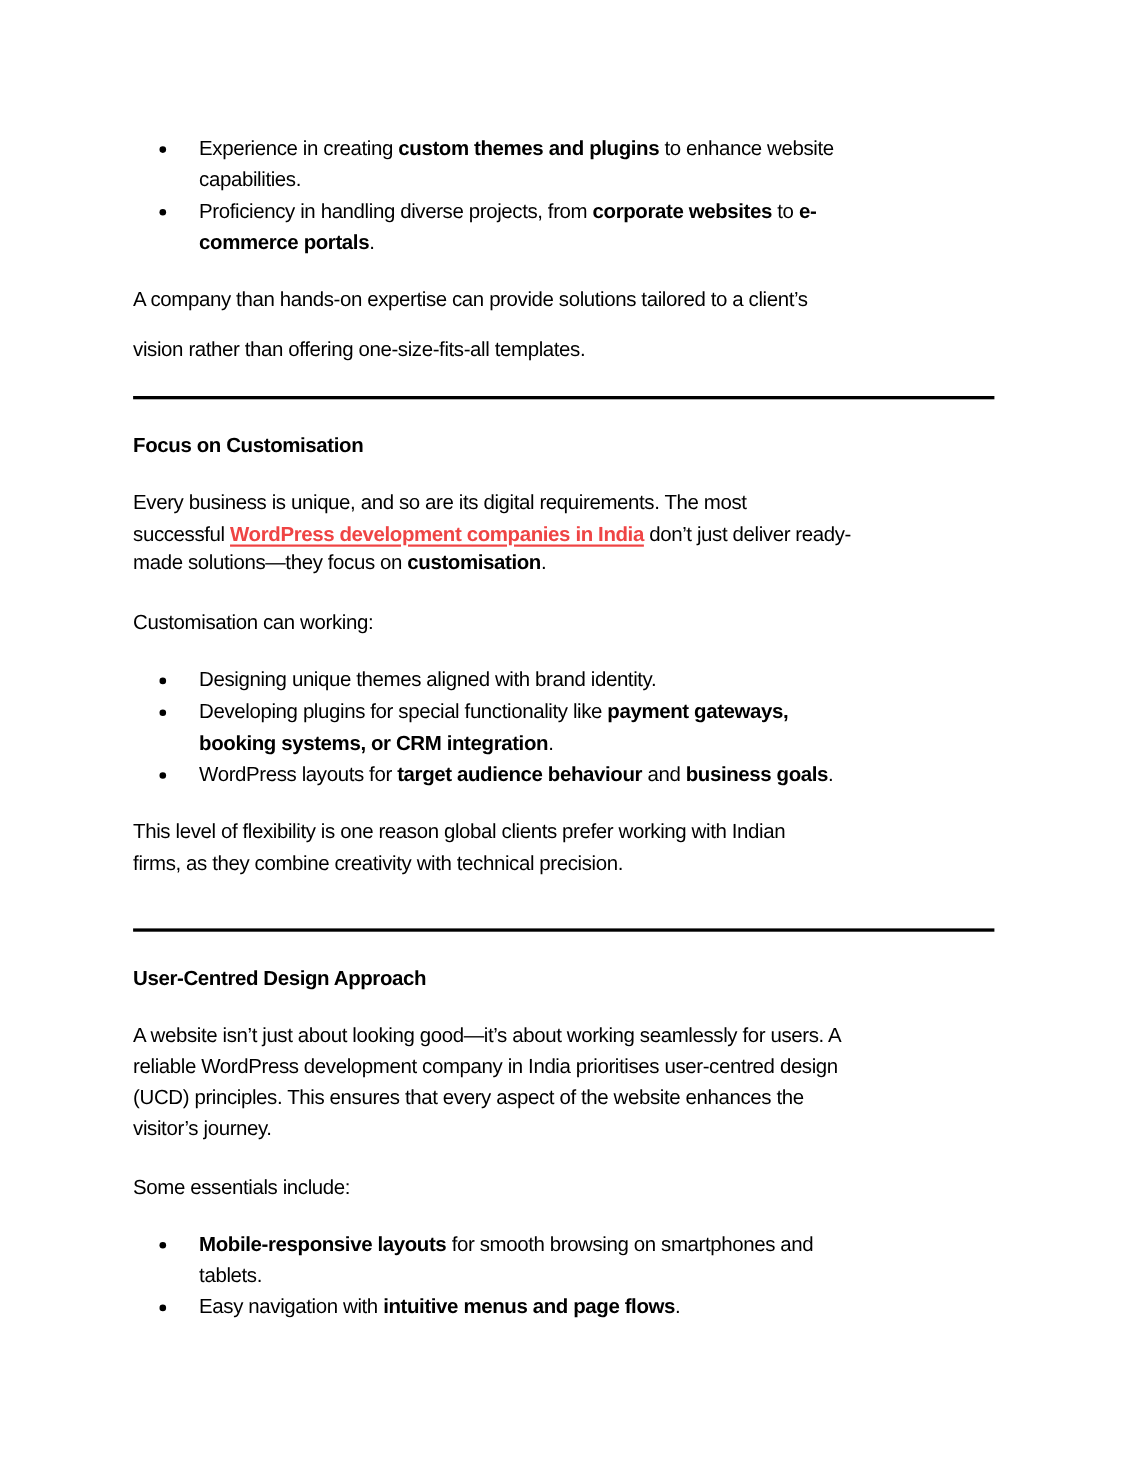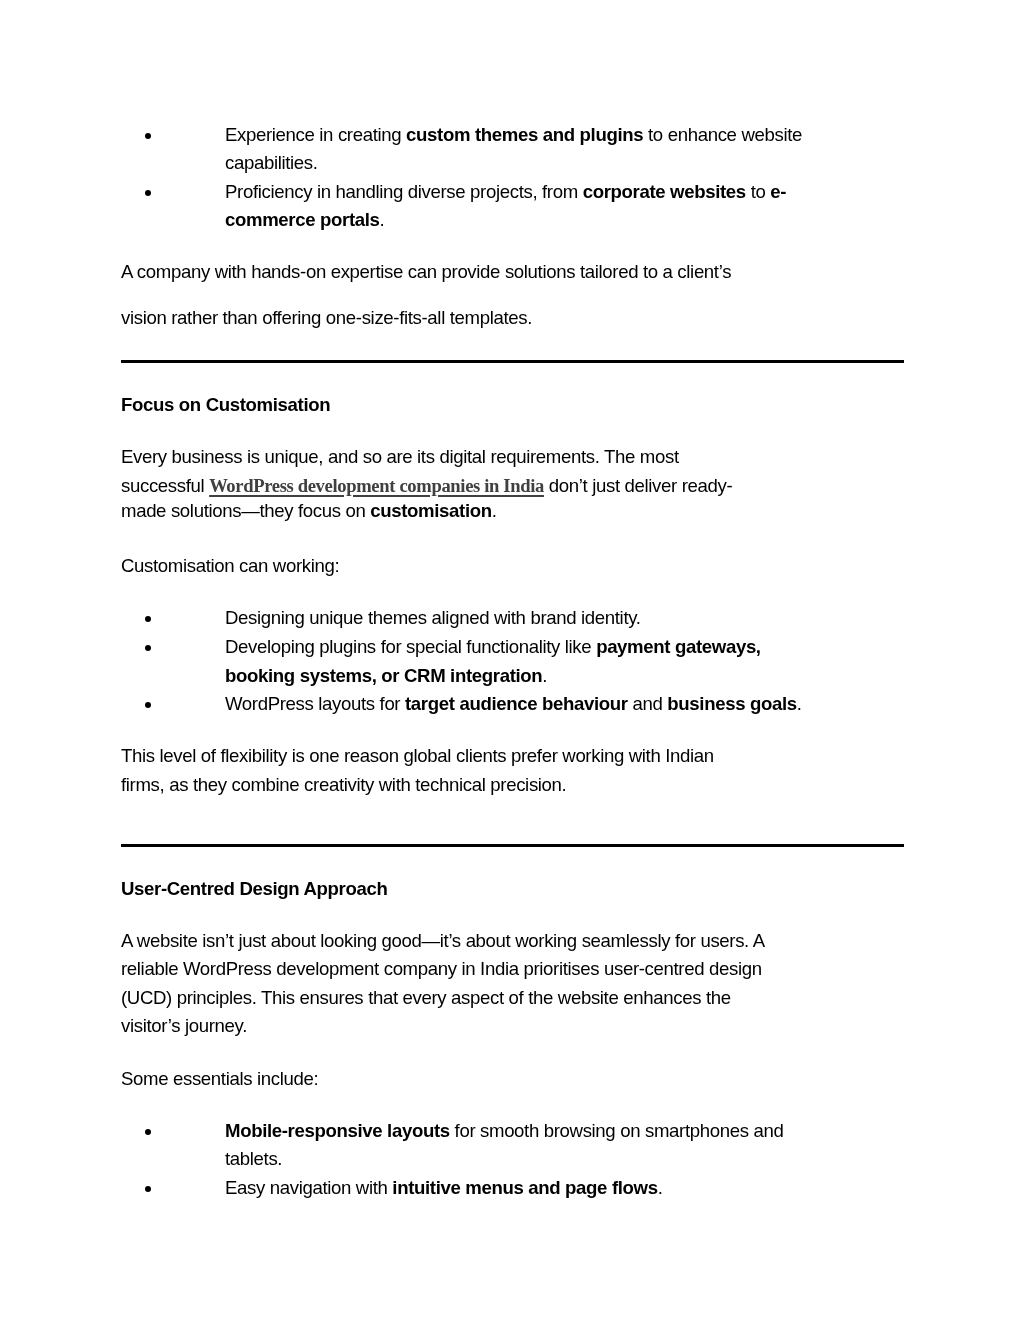--- a/index.html
+++ b/index.html
@@ -3,43 +3,43 @@
 <meta charset="utf-8">
 <style>
   html, body { margin: 0; padding: 0; background: #ffffff; }
   body { width: 1024px; height: 1325px; position: relative; overflow: hidden; }
   .page {
     position: absolute; left: 121px; top: 0; width: 783px;
     font-family: "Liberation Sans", "DejaVu Sans", sans-serif;
     font-size: 18.6px; color: #000; letter-spacing: -0.35px;
   }
   .line { position: absolute; left: 0; white-space: nowrap; height: 28px; line-height: 28px; }
-  .ind { left: 60px; margin-left: 44px; }
+  .ind { left: 60px; }
   .bullet { position: absolute; left: 24px; width: 6px; height: 6px; border-radius: 50%; background: #000; }
   b { font-weight: bold; }
-  a.link { color: #404040; text-decoration: underline; text-decoration-thickness: 2px; text-underline-offset: 3px; font-weight: bold; font-family: Liberation Serif, serif; }
+  a.link { color: #ef4444; text-decoration: underline; text-decoration-thickness: 2px; text-underline-offset: 3px; font-weight: bold; }
   .rule { position: absolute; left: 0; width: 783px; height: 3px; background: #000; }
 </style>
 </head>
 <body>
 
 <div class="page">
 
   <div>
     <span class="bullet" style="top:133px"></span>
     <div class="line ind" style="top:121px"><span>Experience in creating </span><b>custom themes and plugins</b><span> to enhance website</span></div>
     <div class="line ind" style="top:149px"><span>capabilities.</span></div>
 
     <span class="bullet" style="top:190px"></span>
     <div class="line ind" style="top:178px"><span>Proficiency in handling diverse projects, from </span><b>corporate websites</b><span> to </span><b>e-</b></div>
     <div class="line ind" style="top:206px"><b>commerce portals</b><span>.</span></div>
   </div>
 
   <div>
-    <div class="line" style="top:258px">A company with hands-on expertise can provide solutions tailored to a client’s</div>
+    <div class="line" style="top:258px">A company than hands-on expertise can provide solutions tailored to a client’s</div>
     <div class="line" style="top:304px">vision rather than offering one-size-fits-all templates.</div>
   </div>
 
   <div class="rule" style="top:360px"></div>
 
   <div class="line" style="top:391px"><b>Focus on Customisation</b></div>
 
   <div>
     <div class="line" style="top:443px">Every business is unique, and so are its digital requirements. The most</div>
     <div class="line" style="top:472px"><span>successful </span><a class="link">WordPress development companies in India</a><span> don’t just deliver ready-</span></div>

